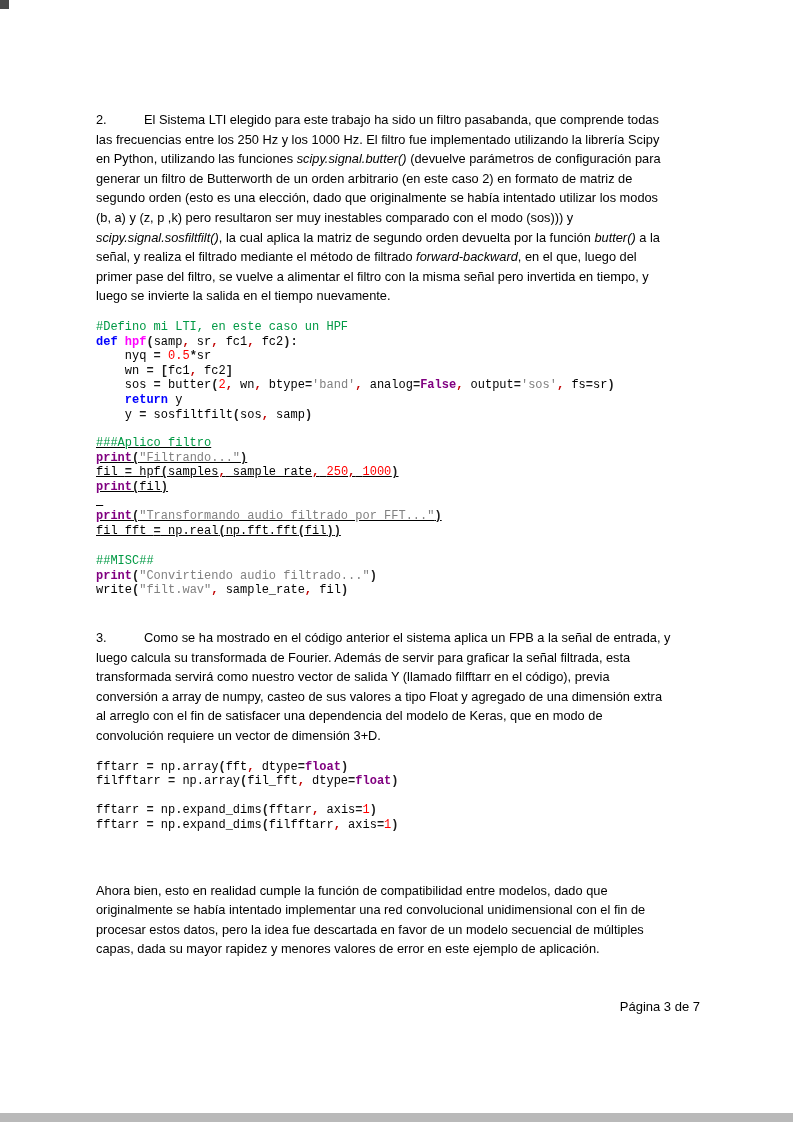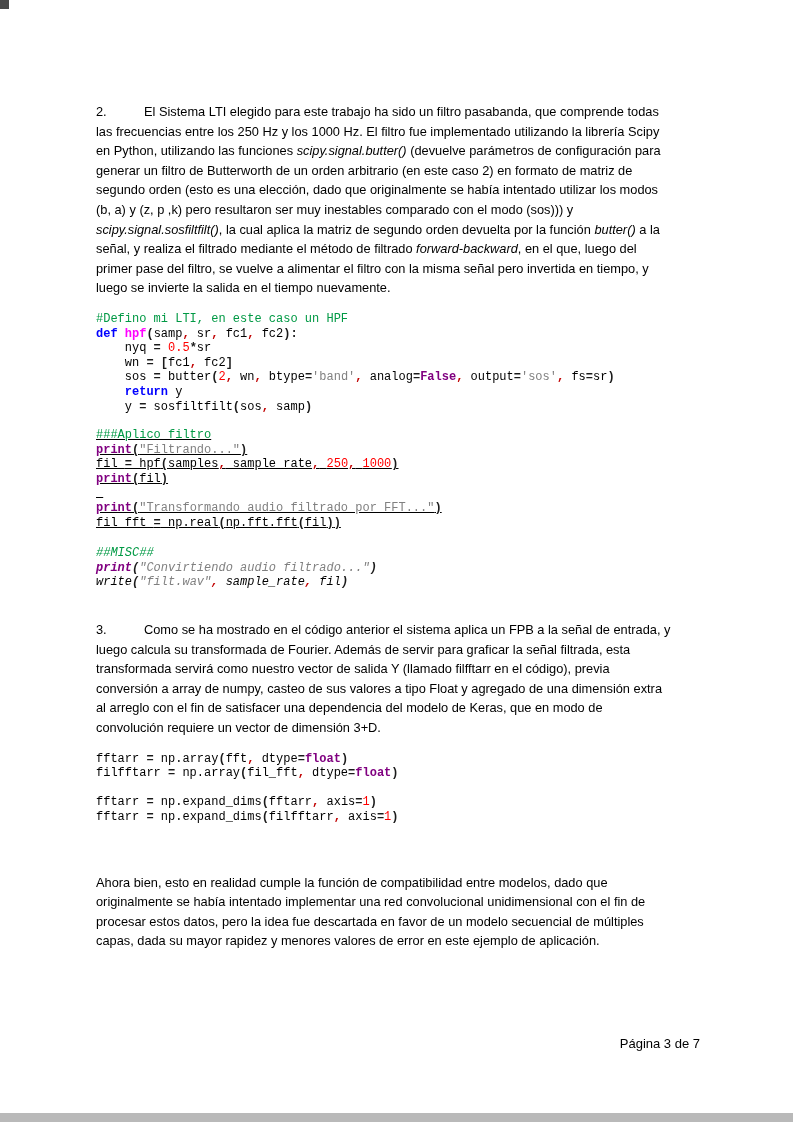--- a/index.html
+++ b/index.html
@@ -5,21 +5,21 @@
   html,body{margin:0;padding:0;background:#fff;}
   .page{
     position:relative;
     width:793px;height:1122px;
     background:#ffffff;
     overflow:hidden;
     font-family:"Liberation Sans",sans-serif;
   }
   .content{
     position:absolute;
-    left:96px;top:8px;
+    left:96px;top:16px;
     width:604px;
   }
   .paragraph{
     font-family:"Liberation Sans",sans-serif;
     font-size:12.8px;
     line-height:19.6px;
     color:#000;
   }
   .code-block{
     font-family:"Liberation Mono","DejaVu Sans Mono",monospace;
@@ -89,21 +89,21 @@
       </div>
       <div class="code-block" style="margin-top: 14px; text-decoration: underline;">
         <div class="line"><span class="seg-c">###Aplico filtro</span></div>
         <div class="line"><span class="seg-b">print</span><span class="seg-o">(</span><span class="seg-s">"Filtrando..."</span><span class="seg-o">)</span></div>
         <div class="line"><span class="seg-p">fil </span><span class="seg-o">=</span><span class="seg-p"> hpf</span><span class="seg-o">(</span><span class="seg-p">samples</span><span class="seg-m">,</span><span class="seg-p"> sample_rate</span><span class="seg-m">,</span><span class="seg-p"> </span><span class="seg-n">250</span><span class="seg-m">,</span><span class="seg-p"> </span><span class="seg-n">1000</span><span class="seg-o">)</span></div>
         <div class="line"><span class="seg-b">print</span><span class="seg-o">(</span><span class="seg-p">fil</span><span class="seg-o">)</span></div>
         <div class="line">&nbsp;</div>
         <div class="line"><span class="seg-b">print</span><span class="seg-o">(</span><span class="seg-s">"Transformando audio filtrado por FFT..."</span><span class="seg-o">)</span></div>
         <div class="line"><span class="seg-p">fil_fft </span><span class="seg-o">=</span><span class="seg-p"> np.real</span><span class="seg-o">(</span><span class="seg-p">np.fft.fft</span><span class="seg-o">(</span><span class="seg-p">fil</span><span class="seg-o">)</span><span class="seg-o">)</span></div>
       </div>
-      <div class="code-block" style="margin-top: 16px; font-style: italic;">
+      <div class="code-block" style="margin-top: 16px;">
         <div class="line"><span class="seg-c">##MISC##</span></div>
         <div class="line"><span class="seg-b">print</span><span class="seg-o">(</span><span class="seg-s">"Convirtiendo audio filtrado..."</span><span class="seg-o">)</span></div>
         <div class="line"><span class="seg-p">write</span><span class="seg-o">(</span><span class="seg-s">"filt.wav"</span><span class="seg-m">,</span><span class="seg-p"> sample_rate</span><span class="seg-m">,</span><span class="seg-p"> fil</span><span class="seg-o">)</span></div>
       </div>
       <div class="paragraph" style="margin-top: 30px;">
         <div class="line"><span class="seg-n48">3.</span><span class="seg-p">Como se ha mostrado en el código anterior el sistema aplica un FPB a la señal de entrada, y</span></div>
         <div class="line"><span class="seg-p">luego calcula su transformada de Fourier. Además de servir para graficar la señal filtrada, esta</span></div>
         <div class="line"><span class="seg-p">transformada servirá como nuestro vector de salida Y (llamado filfftarr en el código), previa</span></div>
         <div class="line"><span class="seg-p">conversión a array de numpy, casteo de sus valores a tipo Float y agregado de una dimensión extra</span></div>
         <div class="line"><span class="seg-p">al arreglo con el fin de satisfacer una dependencia del modelo de Keras, que en modo de</span></div>
@@ -116,15 +116,15 @@
         <div class="line"><span class="seg-p">fftarr </span><span class="seg-o">=</span><span class="seg-p"> np.expand_dims</span><span class="seg-o">(</span><span class="seg-p">fftarr</span><span class="seg-m">,</span><span class="seg-p"> axis</span><span class="seg-o">=</span><span class="seg-n">1</span><span class="seg-o">)</span></div>
         <div class="line"><span class="seg-p">fftarr </span><span class="seg-o">=</span><span class="seg-p"> np.expand_dims</span><span class="seg-o">(</span><span class="seg-p">filfftarr</span><span class="seg-m">,</span><span class="seg-p"> axis</span><span class="seg-o">=</span><span class="seg-n">1</span><span class="seg-o">)</span></div>
       </div>
       <div class="paragraph" style="margin-top: 48px;">
         <div class="line"><span class="seg-p">Ahora bien, esto en realidad cumple la función de compatibilidad entre modelos, dado que</span></div>
         <div class="line"><span class="seg-p">originalmente se había intentado implementar una red convolucional unidimensional con el fin de</span></div>
         <div class="line"><span class="seg-p">procesar estos datos, pero la idea fue descartada en favor de un modelo secuencial de múltiples</span></div>
         <div class="line"><span class="seg-p">capas, dada su mayor rapidez y menores valores de error en este ejemplo de aplicación.</span></div>
       </div>
     </div>
-  <div class="content footer" style="top:1036px">Página 3 de 7</div>
+  <div class="content footer" style="top:999px">Página 3 de 7</div>
   <div class="page-edge-bottom"></div>
 </div>
 
 </body></html>

